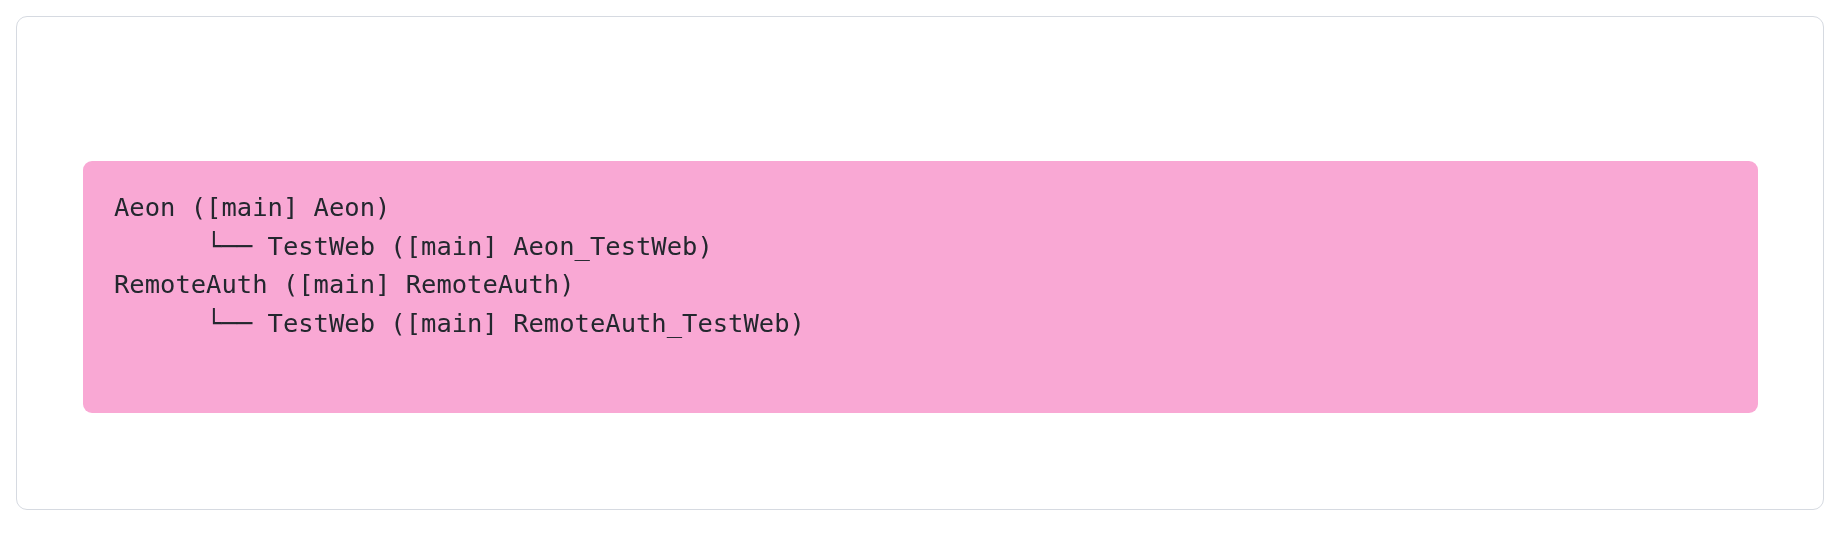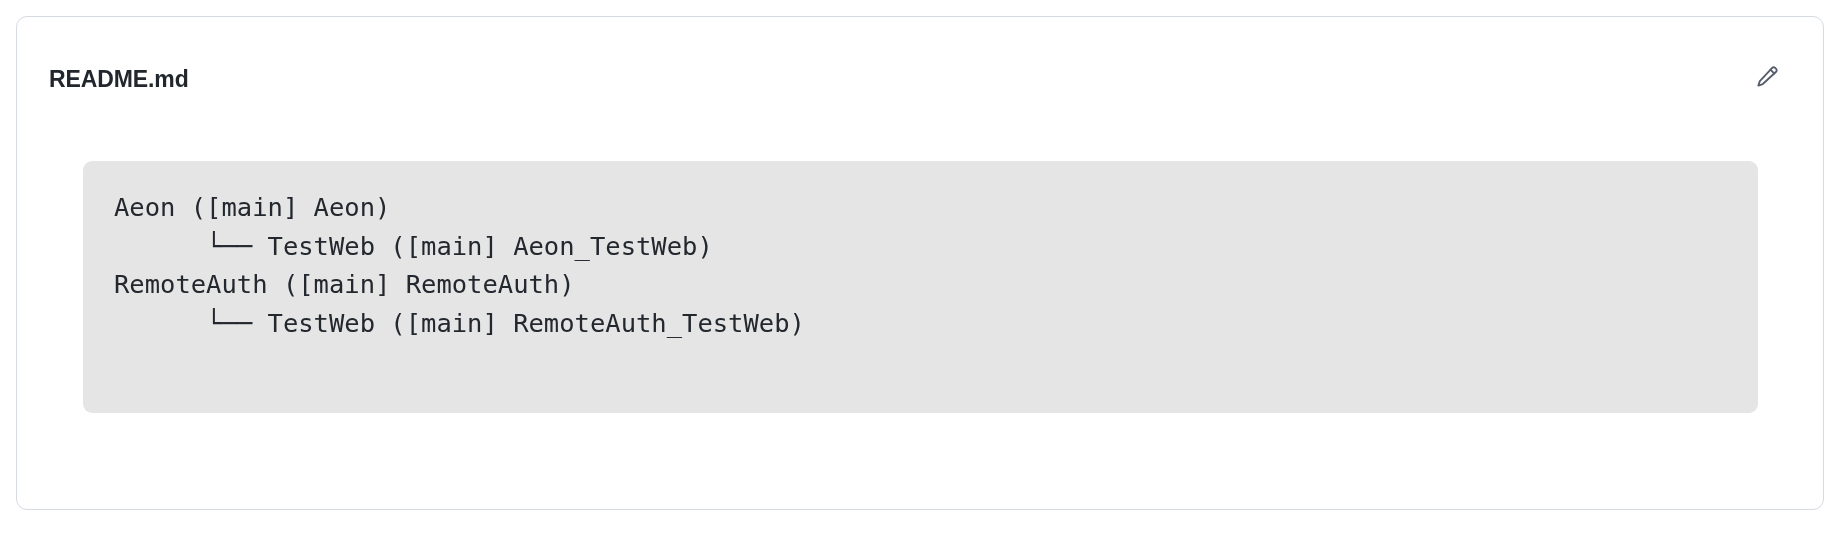--- a/index.html
+++ b/index.html
@@ -68,21 +68,21 @@
     height: 26px;
   }
 
   .code-block {
     position: absolute;
     left: 66px;
     top: 144px;
     width: 1675px;
     height: 252px;
     box-sizing: border-box;
-    background: #e5e5e5;
+    background: #f9a8d4;
     border-radius: 9px;
     overflow: hidden;
   }
 
   .code-pre {
     position: absolute;
     left: 31px;
     top: 27px;
     margin: 0;
     font-family: "DejaVu Sans Mono", "Liberation Mono", monospace;
@@ -91,32 +91,20 @@
     color: #23272e;
     white-space: pre;
     letter-spacing: 0px;
   }
 </style>
 </head>
 <body>
 
 <div class="readme-card">
 
-  <div class="card-header">
-    <div class="card-title">README.md</div>
-
-    <button class="edit-button">
-      <span>
-        <svg viewBox="0 0 24 24" fill="none" stroke="#555d६b" stroke-width="1.7" stroke-linecap="round" stroke-linejoin="round" aria-hidden="true">
-          <path d="M16.8 3.6a1.9 1.9 0 0 1 2.7 0l0.9 0.9a1.9 1.9 0 0 1 0 2.7L8.1 18.5 4 19.9l1.4-4.1z" stroke="#555d6b"></path>
-          <path d="M15.2 5.2l3.6 3.6" stroke="#555d6b"></path>
-        </svg>
-      </span>
-    </button>
-  </div>
 
   <div class="code-block">
     <pre class="code-pre">Aeon ([main] Aeon)
       └── TestWeb ([main] Aeon_TestWeb)
 RemoteAuth ([main] RemoteAuth)
       └── TestWeb ([main] RemoteAuth_TestWeb)</pre>
   </div>
 
 </div>
 

